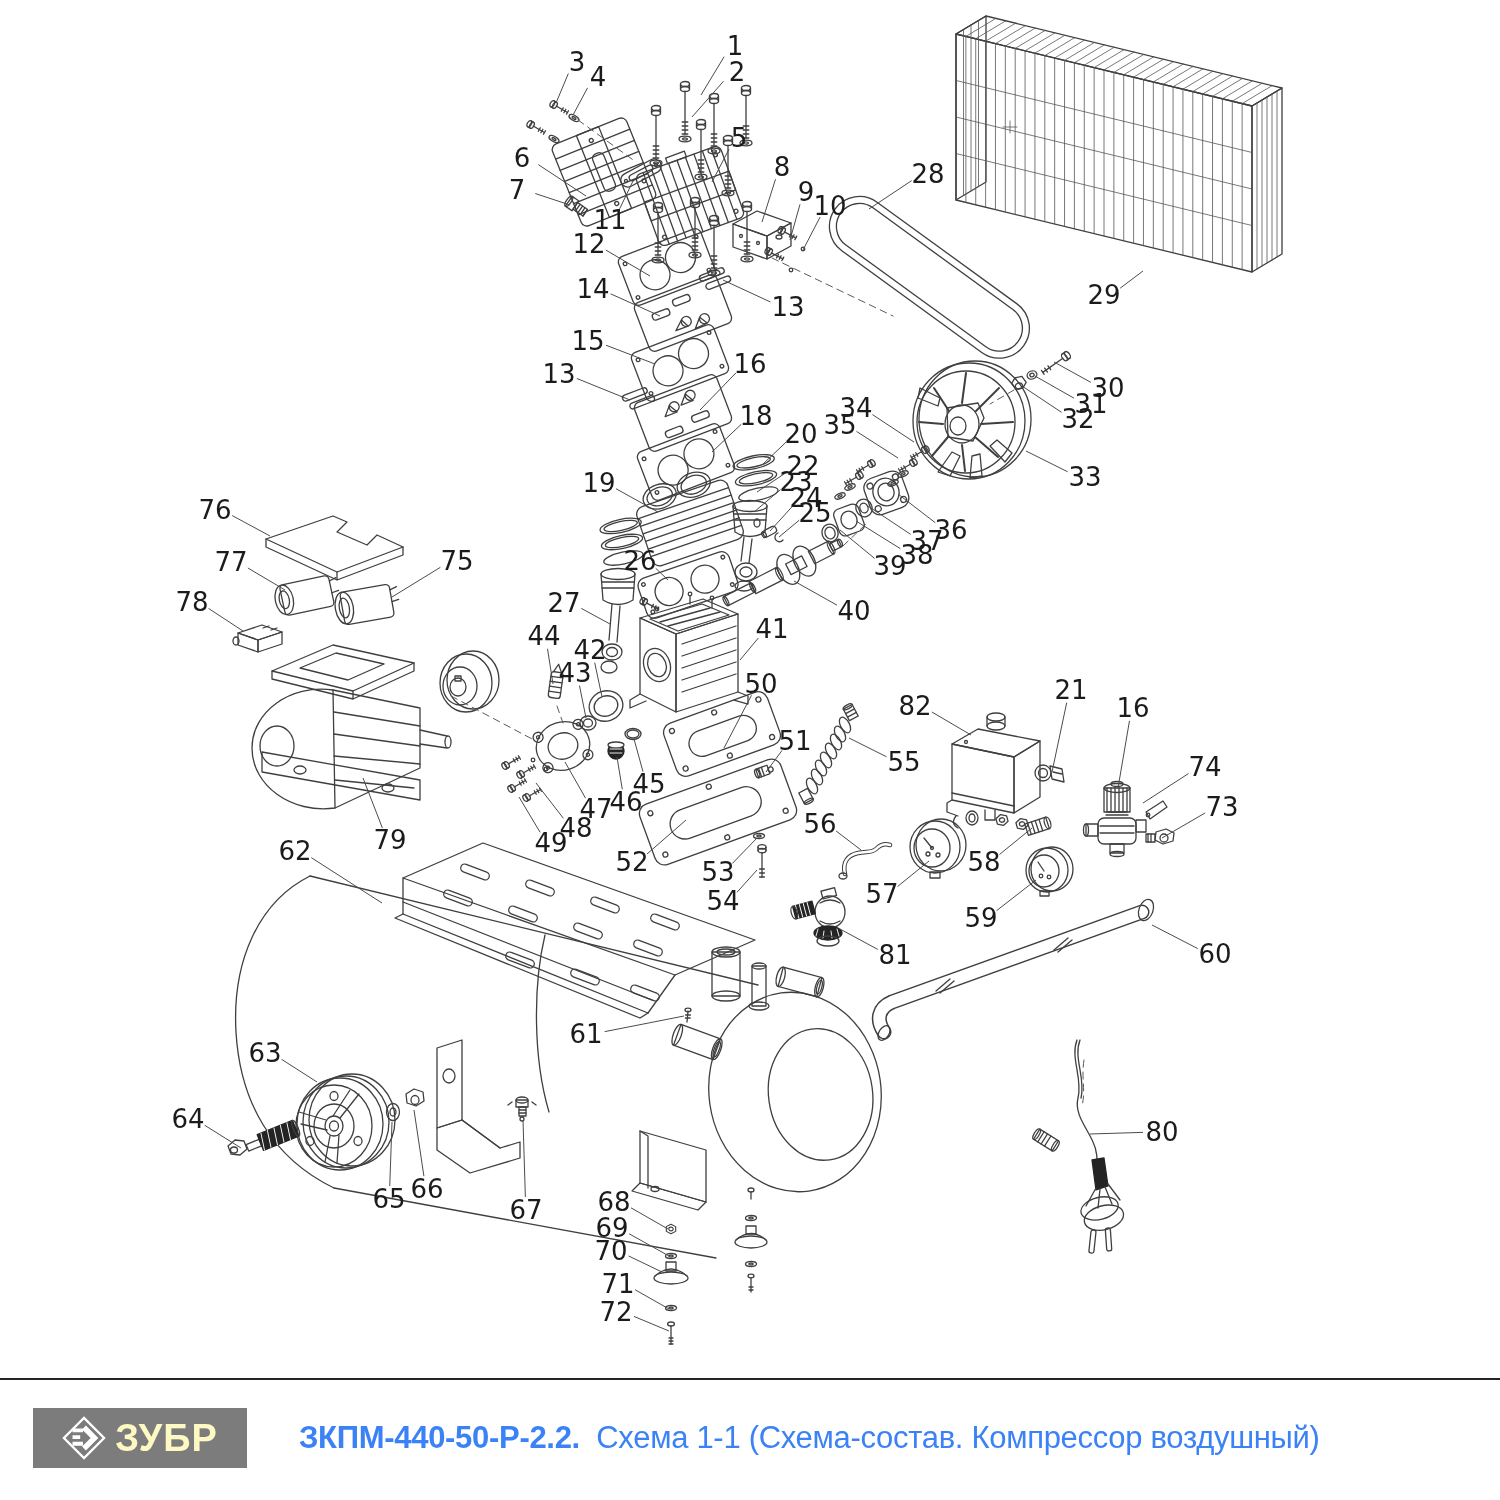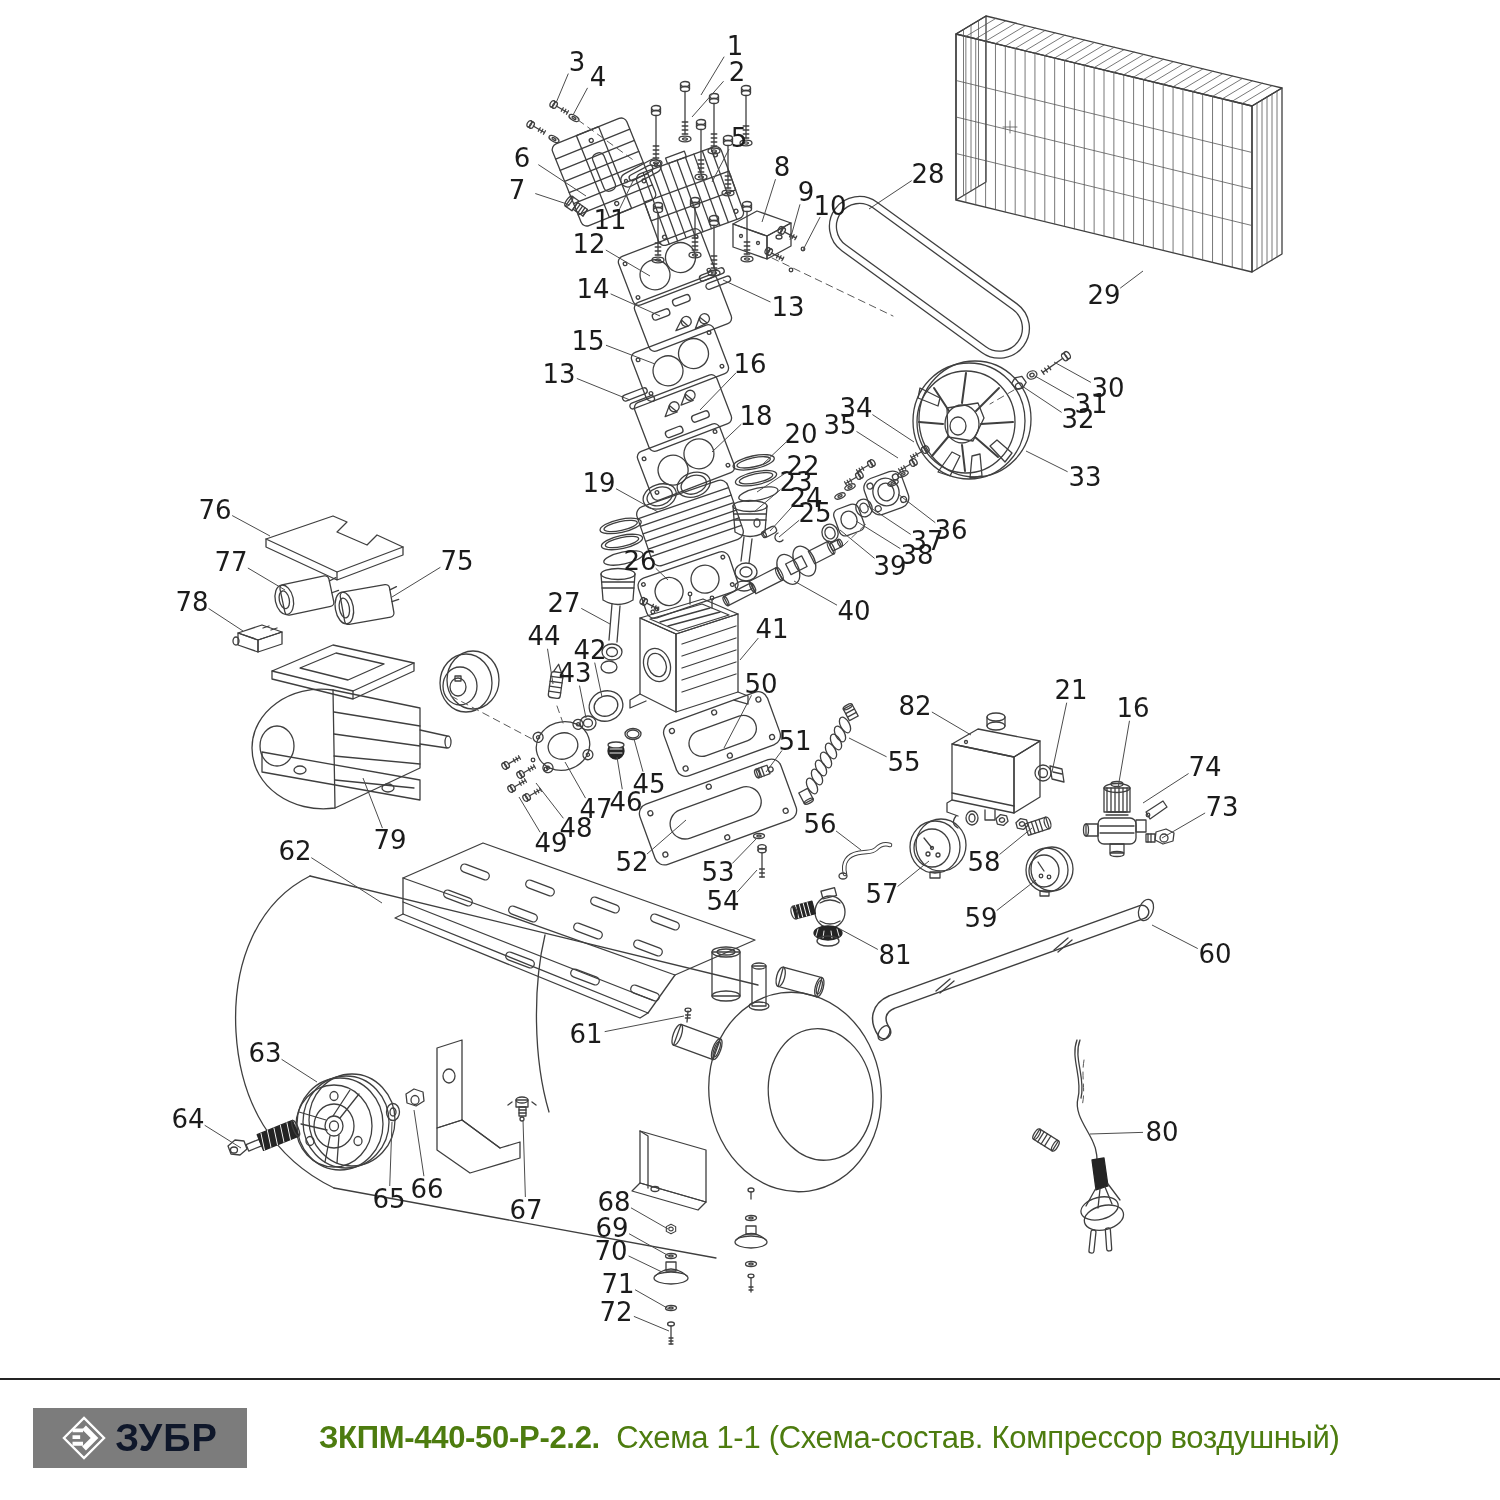--- a/index.html
+++ b/index.html
@@ -17,22 +17,22 @@
   .lbl{fill:#1b1b1b;stroke:none;font:26px "DejaVu Sans",sans-serif;text-anchor:middle;}
   .tube-o{stroke:#3f3f3f;stroke-width:15px;fill:none;stroke-linecap:round;}
   .tube-i{stroke:#fff;stroke-width:12px;fill:none;stroke-linecap:round;}
   
   #footer{position:absolute;left:0;top:1378px;width:1500px;}
   #footer-rule{height:2px;background:#242424;}
   #footer-row{display:flex;align-items:center;padding:28px 0 0 33px;}
   #brand{width:214px;height:60px;background:#7c7c7c;display:flex;align-items:center;
          justify-content:center;gap:9px;flex:none;}
   #brand svg{display:block;}
-  #brand-text{color:#0f172a;font-weight:700;font-size:38px;letter-spacing:1px;line-height:1;}
-  #doc-title{margin-left:72px;font-size:31px;color:#4d7c0f;white-space:nowrap;letter-spacing:-0.3px;}
+  #brand-text{color:#fef9c3;font-weight:700;font-size:38px;letter-spacing:1px;line-height:1;}
+  #doc-title{margin-left:52px;font-size:31px;color:#3b82f6;white-space:nowrap;letter-spacing:-0.3px;}
   #doc-title .t-bold{font-weight:700;}
   #doc-title .t-rest{font-weight:400;margin-left:8px;}
 </style>
 </head>
 <body>
 
 <div id="stage">
 
 <svg id="diagram" width="1500" height="1378" viewBox="0 0 1500 1378" xmlns="http://www.w3.org/2000/svg">
   <defs>

